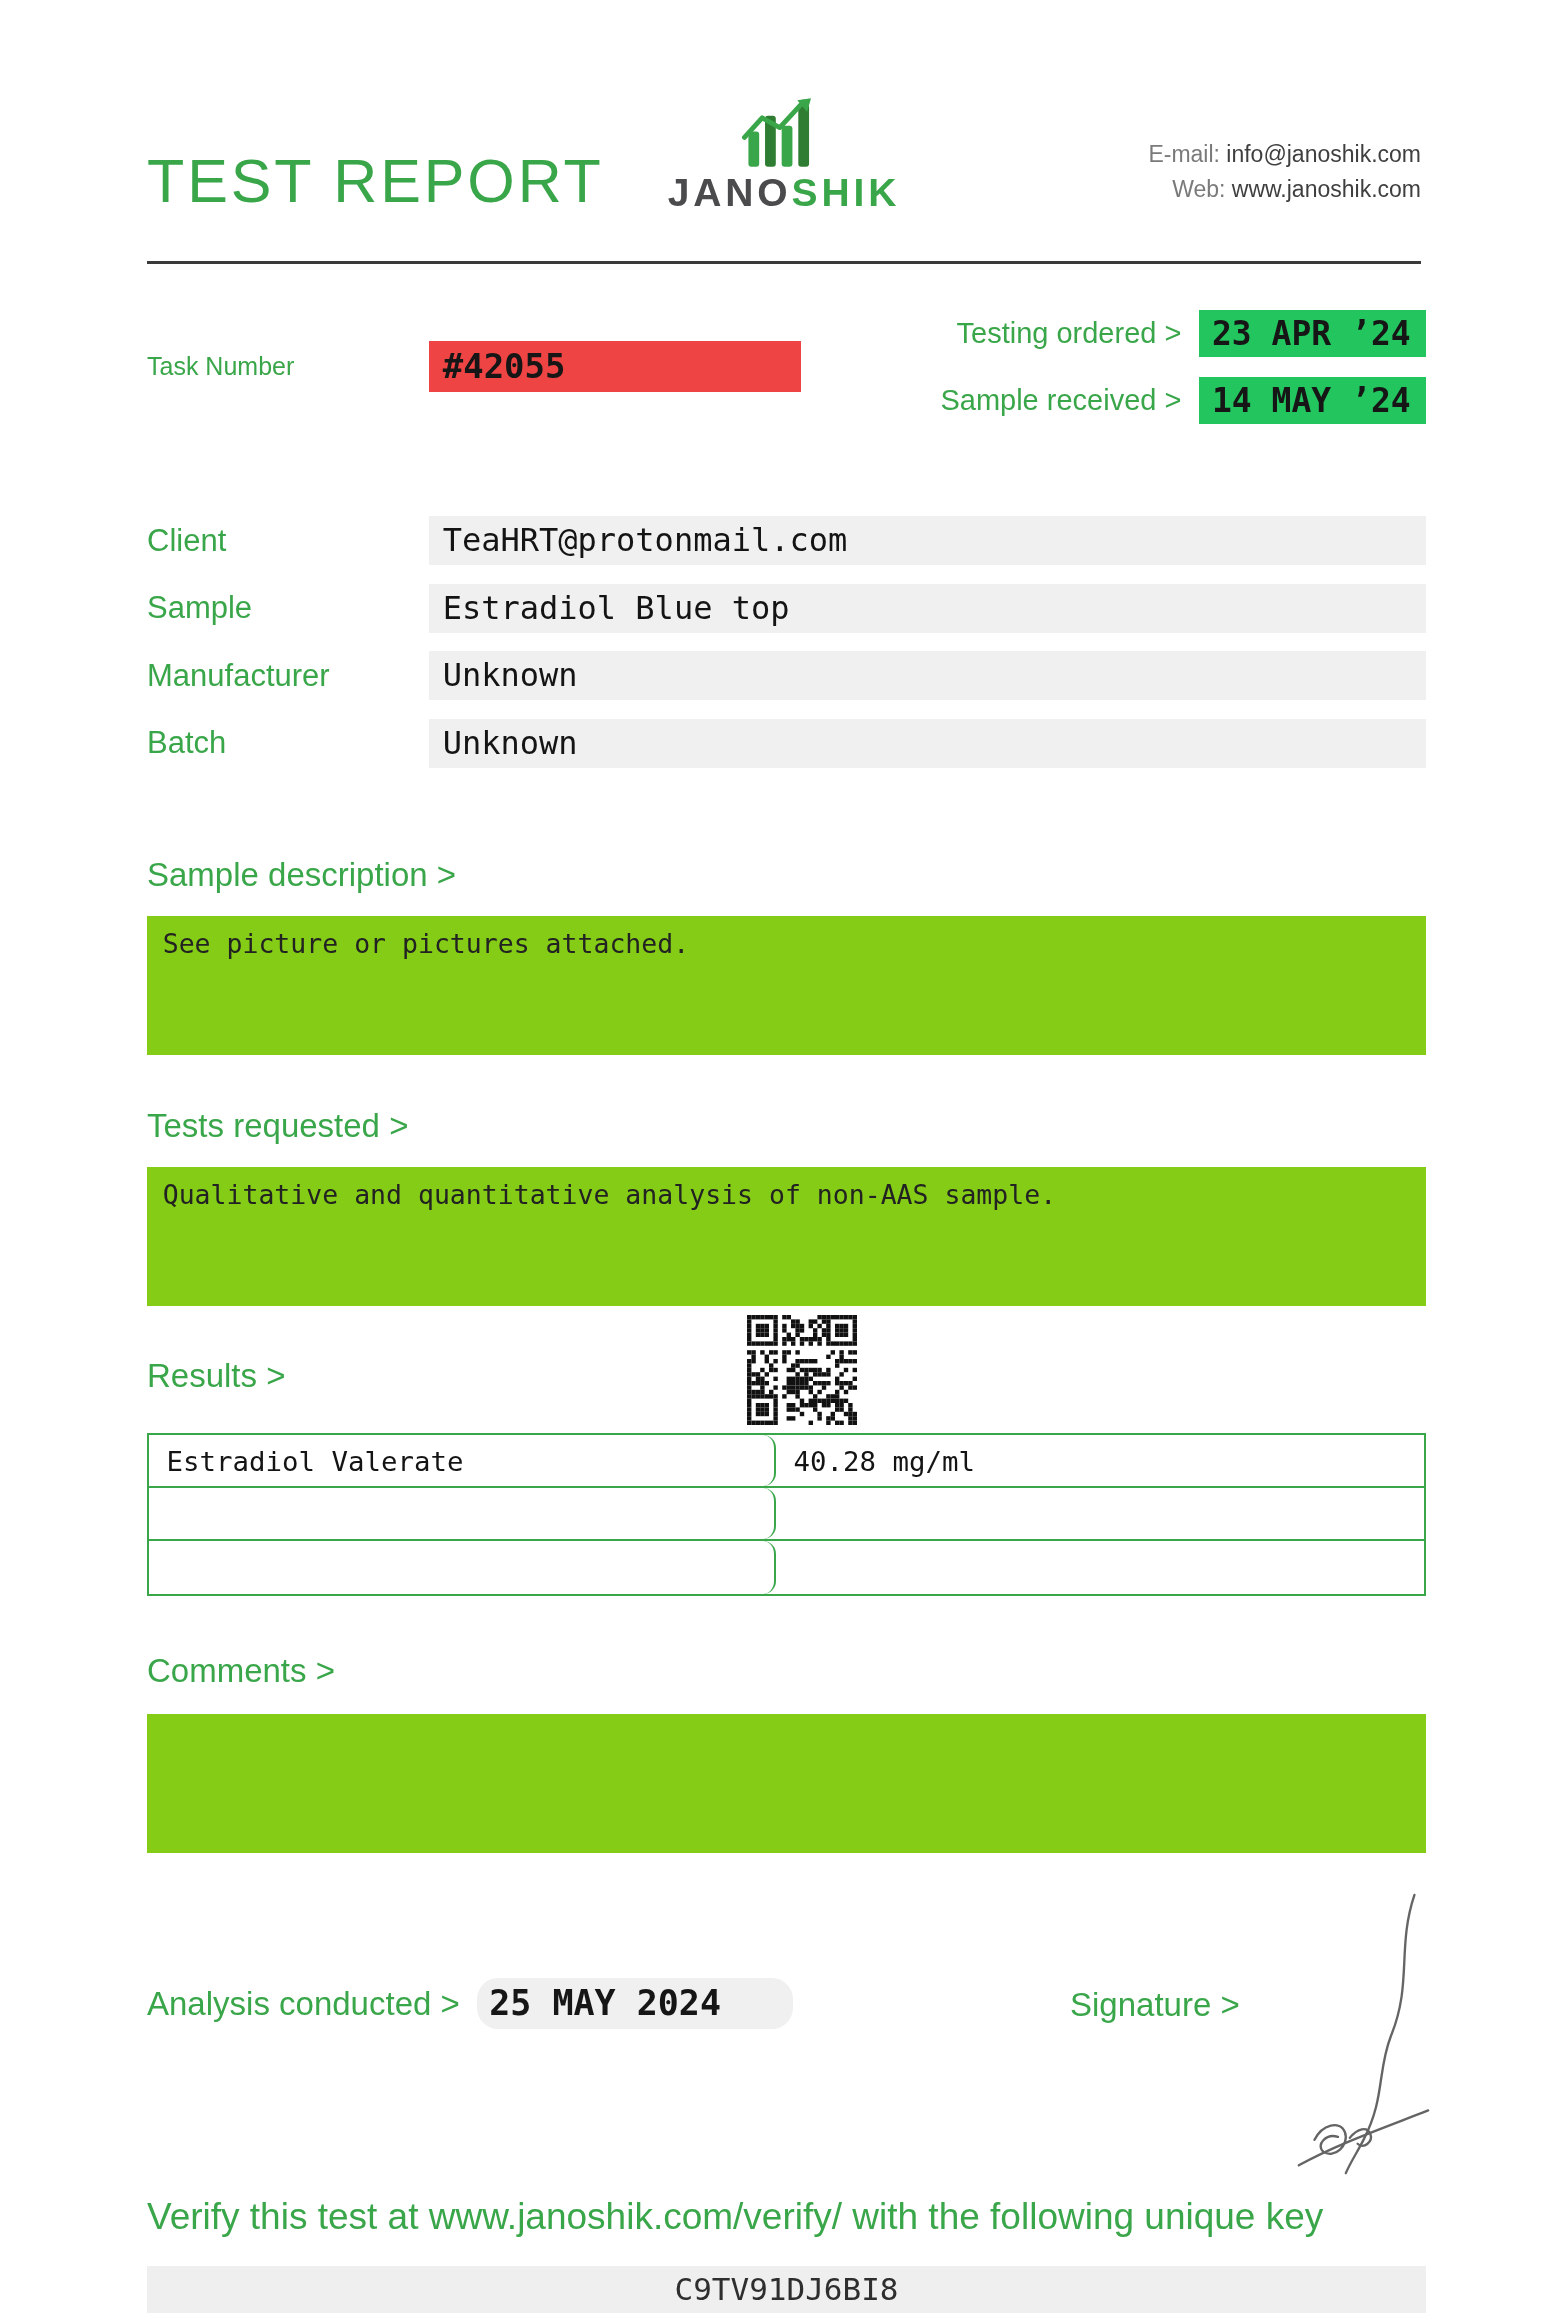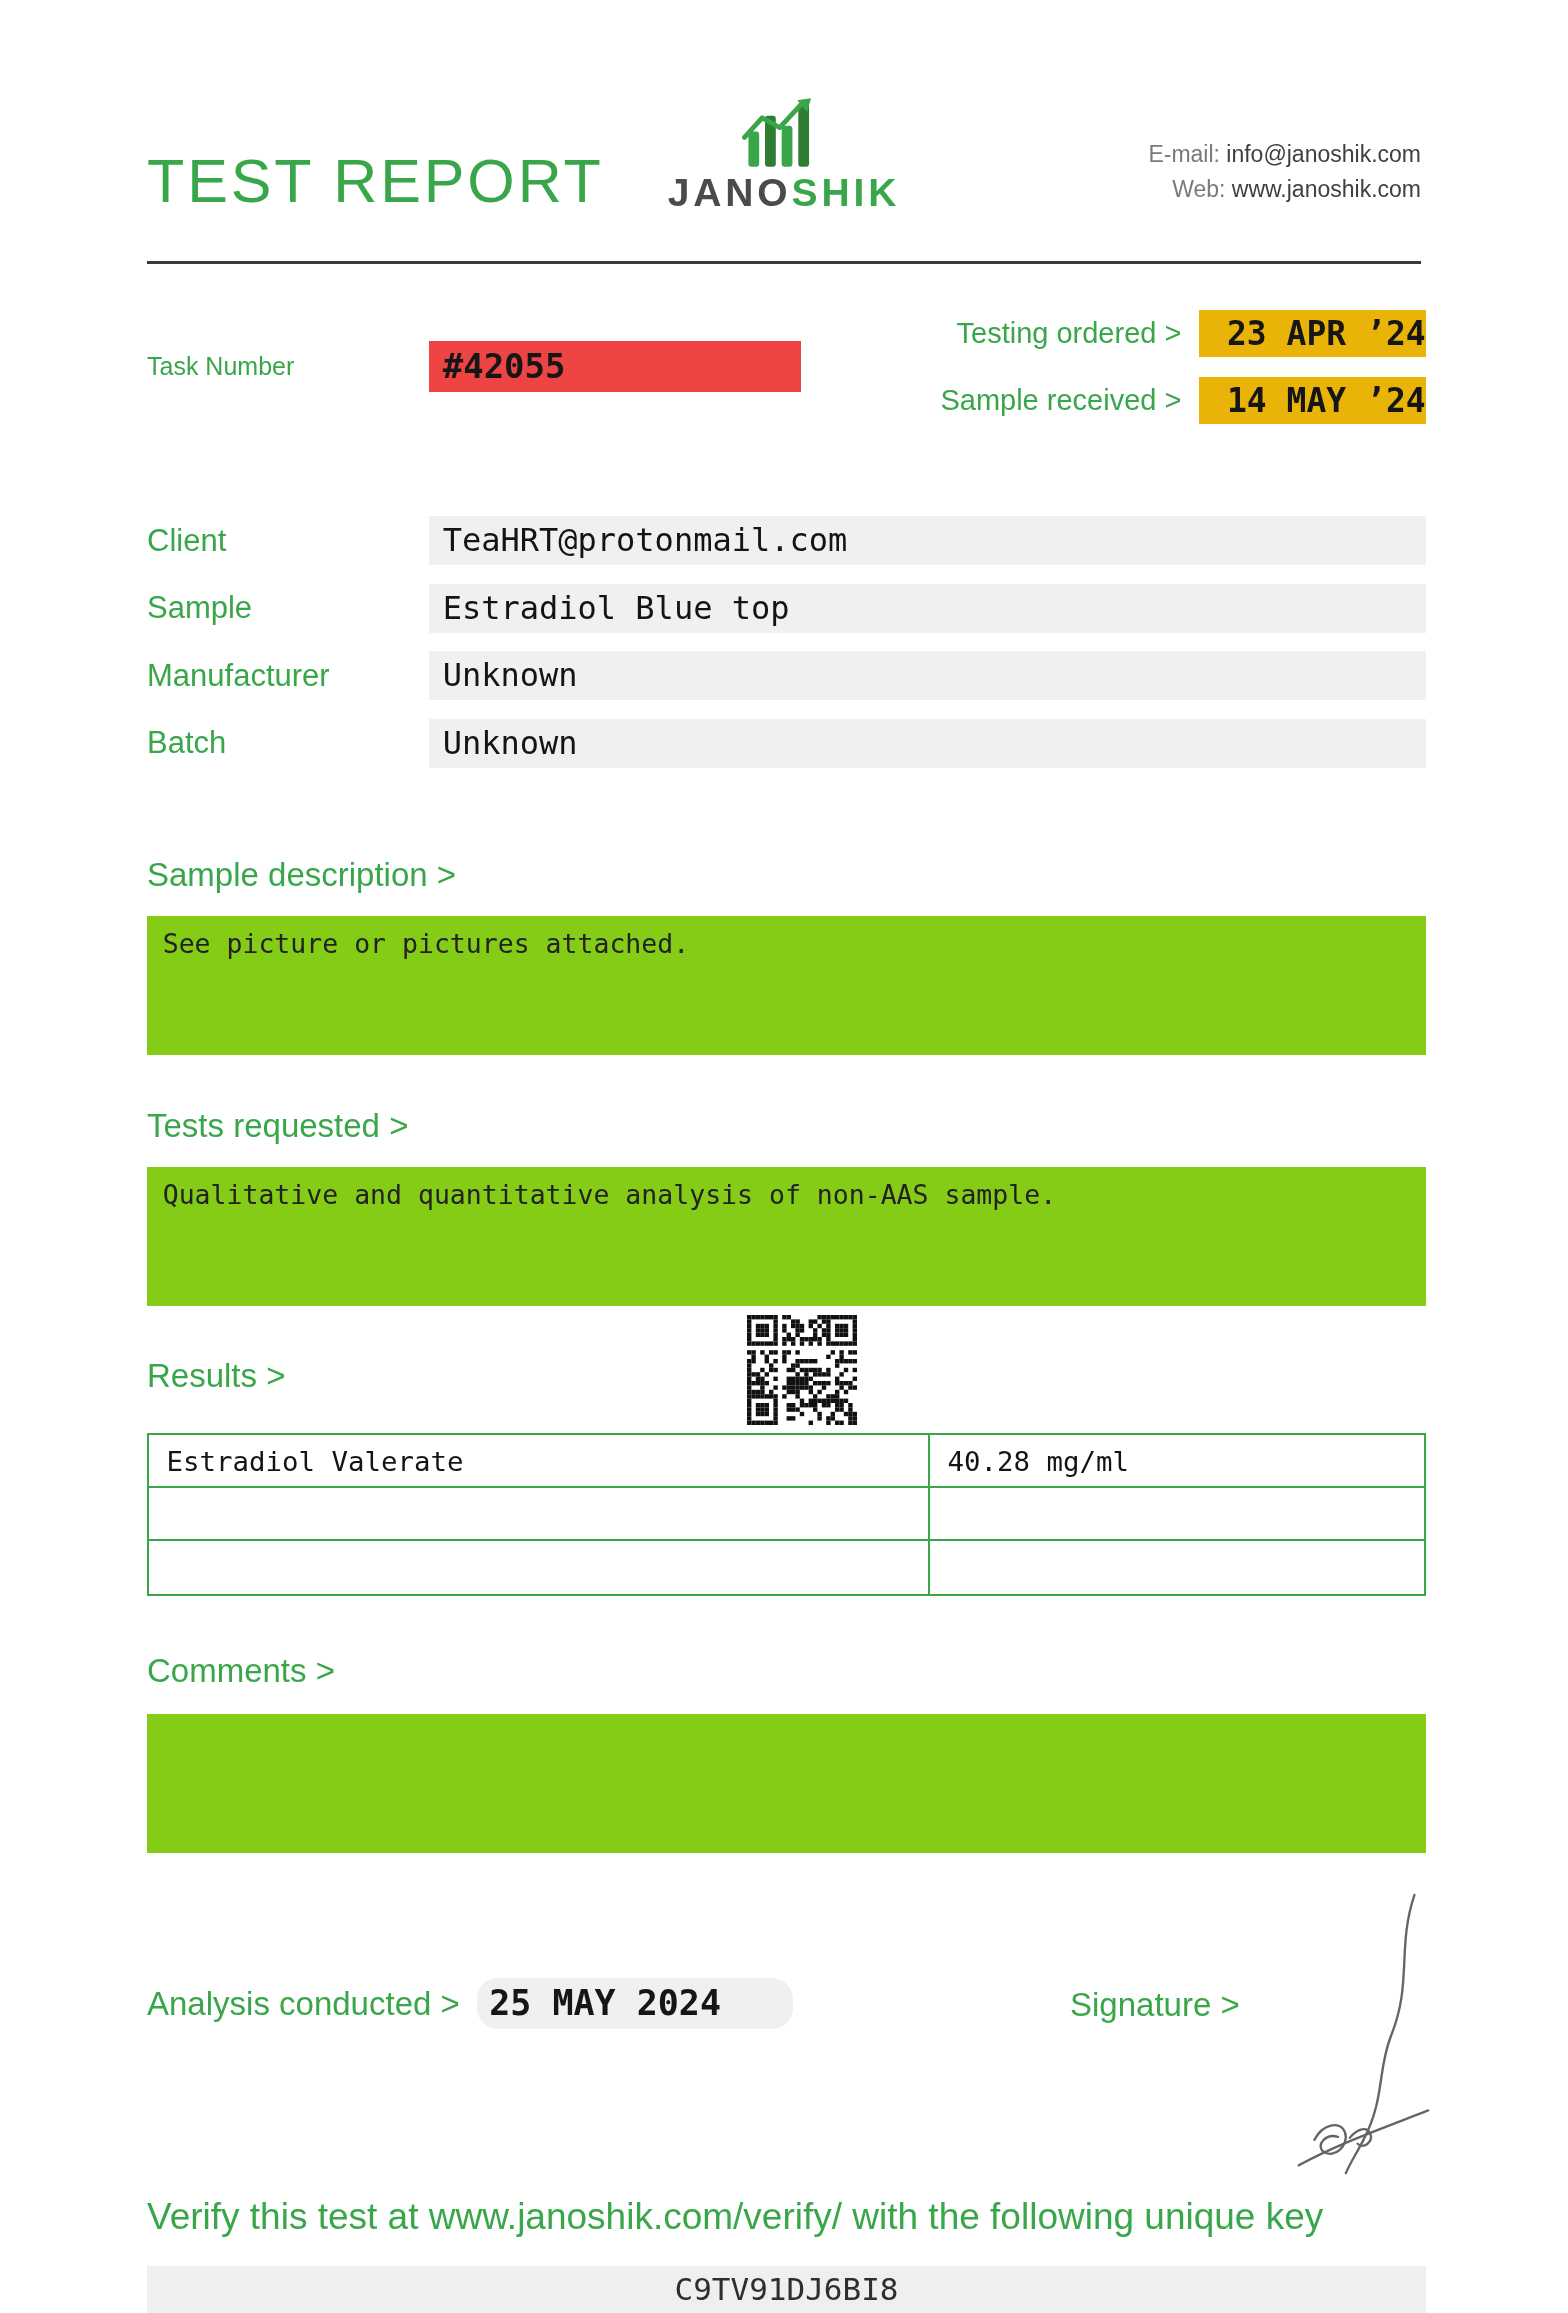--- a/index.html
+++ b/index.html
@@ -48,23 +48,23 @@
   .task-label { font-size:25px; color:#3aa64a; width:282px; }
   .task-value {
     width:372px; height:51px; background:#ef4444;
     font-family:"DejaVu Sans Mono", monospace; font-size:34px; font-weight:700;
     line-height:51px; padding-left:13.7px; color:#161616;
   }
   .task-right { margin-left:auto; display:flex; flex-direction:column; gap:19.6px; }
   .task-right-row { display:flex; align-items:center; justify-content:flex-end; gap:17.6px; }
   .task-right-label { font-size:29px; color:#3aa64a; }
   .task-right-value {
-    width:227px; height:47px; background:#eab308;
+    width:227px; height:47px; background:#22c55e;
     font-family:"DejaVu Sans Mono", monospace; font-size:33px; font-weight:700;
-    line-height:47px; padding-left:28px; color:#161616;
+    line-height:47px; padding-left:13px; color:#161616;
   }
 
   
   .details-section { position:absolute; left:147px; right:142px; top:516px; }
   .detail-row { display:flex; align-items:center; margin-bottom:18.6px; }
   .detail-label { width:282px; font-size:31px; color:#3aa64a; }
   .detail-value {
     flex:1; height:49px; background:#f0f0f0;
     font-family:"DejaVu Sans Mono", monospace; font-size:32px;
     line-height:49px; padding-left:13.7px; color:#141414;
@@ -86,23 +86,23 @@
   .results-section { position:absolute; left:147px; right:142px; top:1313px; height:294px; }
   .results-label { position:absolute; left:0; top:43px; }
   .qr { position:absolute; left:600px; top:2px; width:110px; height:110px; background:#ffffff; }
   .results-table {
     position:absolute; left:0; right:0; top:120px;
     border:2px solid #3aa64a;
   }
   .rrow { display:flex; height:53px; border-bottom:2px solid #3aa64a; }
   .rrow:last-child { border-bottom:none; }
   .rcell-l {
-    width:781px; border-right:2px solid #3aa64a;
+    width:627px; border-right:2px solid #3aa64a;
     font-family:"DejaVu Sans Mono", monospace; font-size:27.4px;
-    line-height:53px; padding-left:17.6px; color:#141414;
+    line-height:53px; padding-left:17.6px; color:#141414;border-radius:13px;
   }
   .rcell-r {
     flex:1;
     font-family:"DejaVu Sans Mono", monospace; font-size:27.4px;
     line-height:53px; padding-left:17.6px; color:#141414;
   }
 
   
   .comments-section { position:absolute; left:147px; right:142px; top:1651px; }
   .comments-section .gray-box { margin-top:23.5px; height:139px; }

